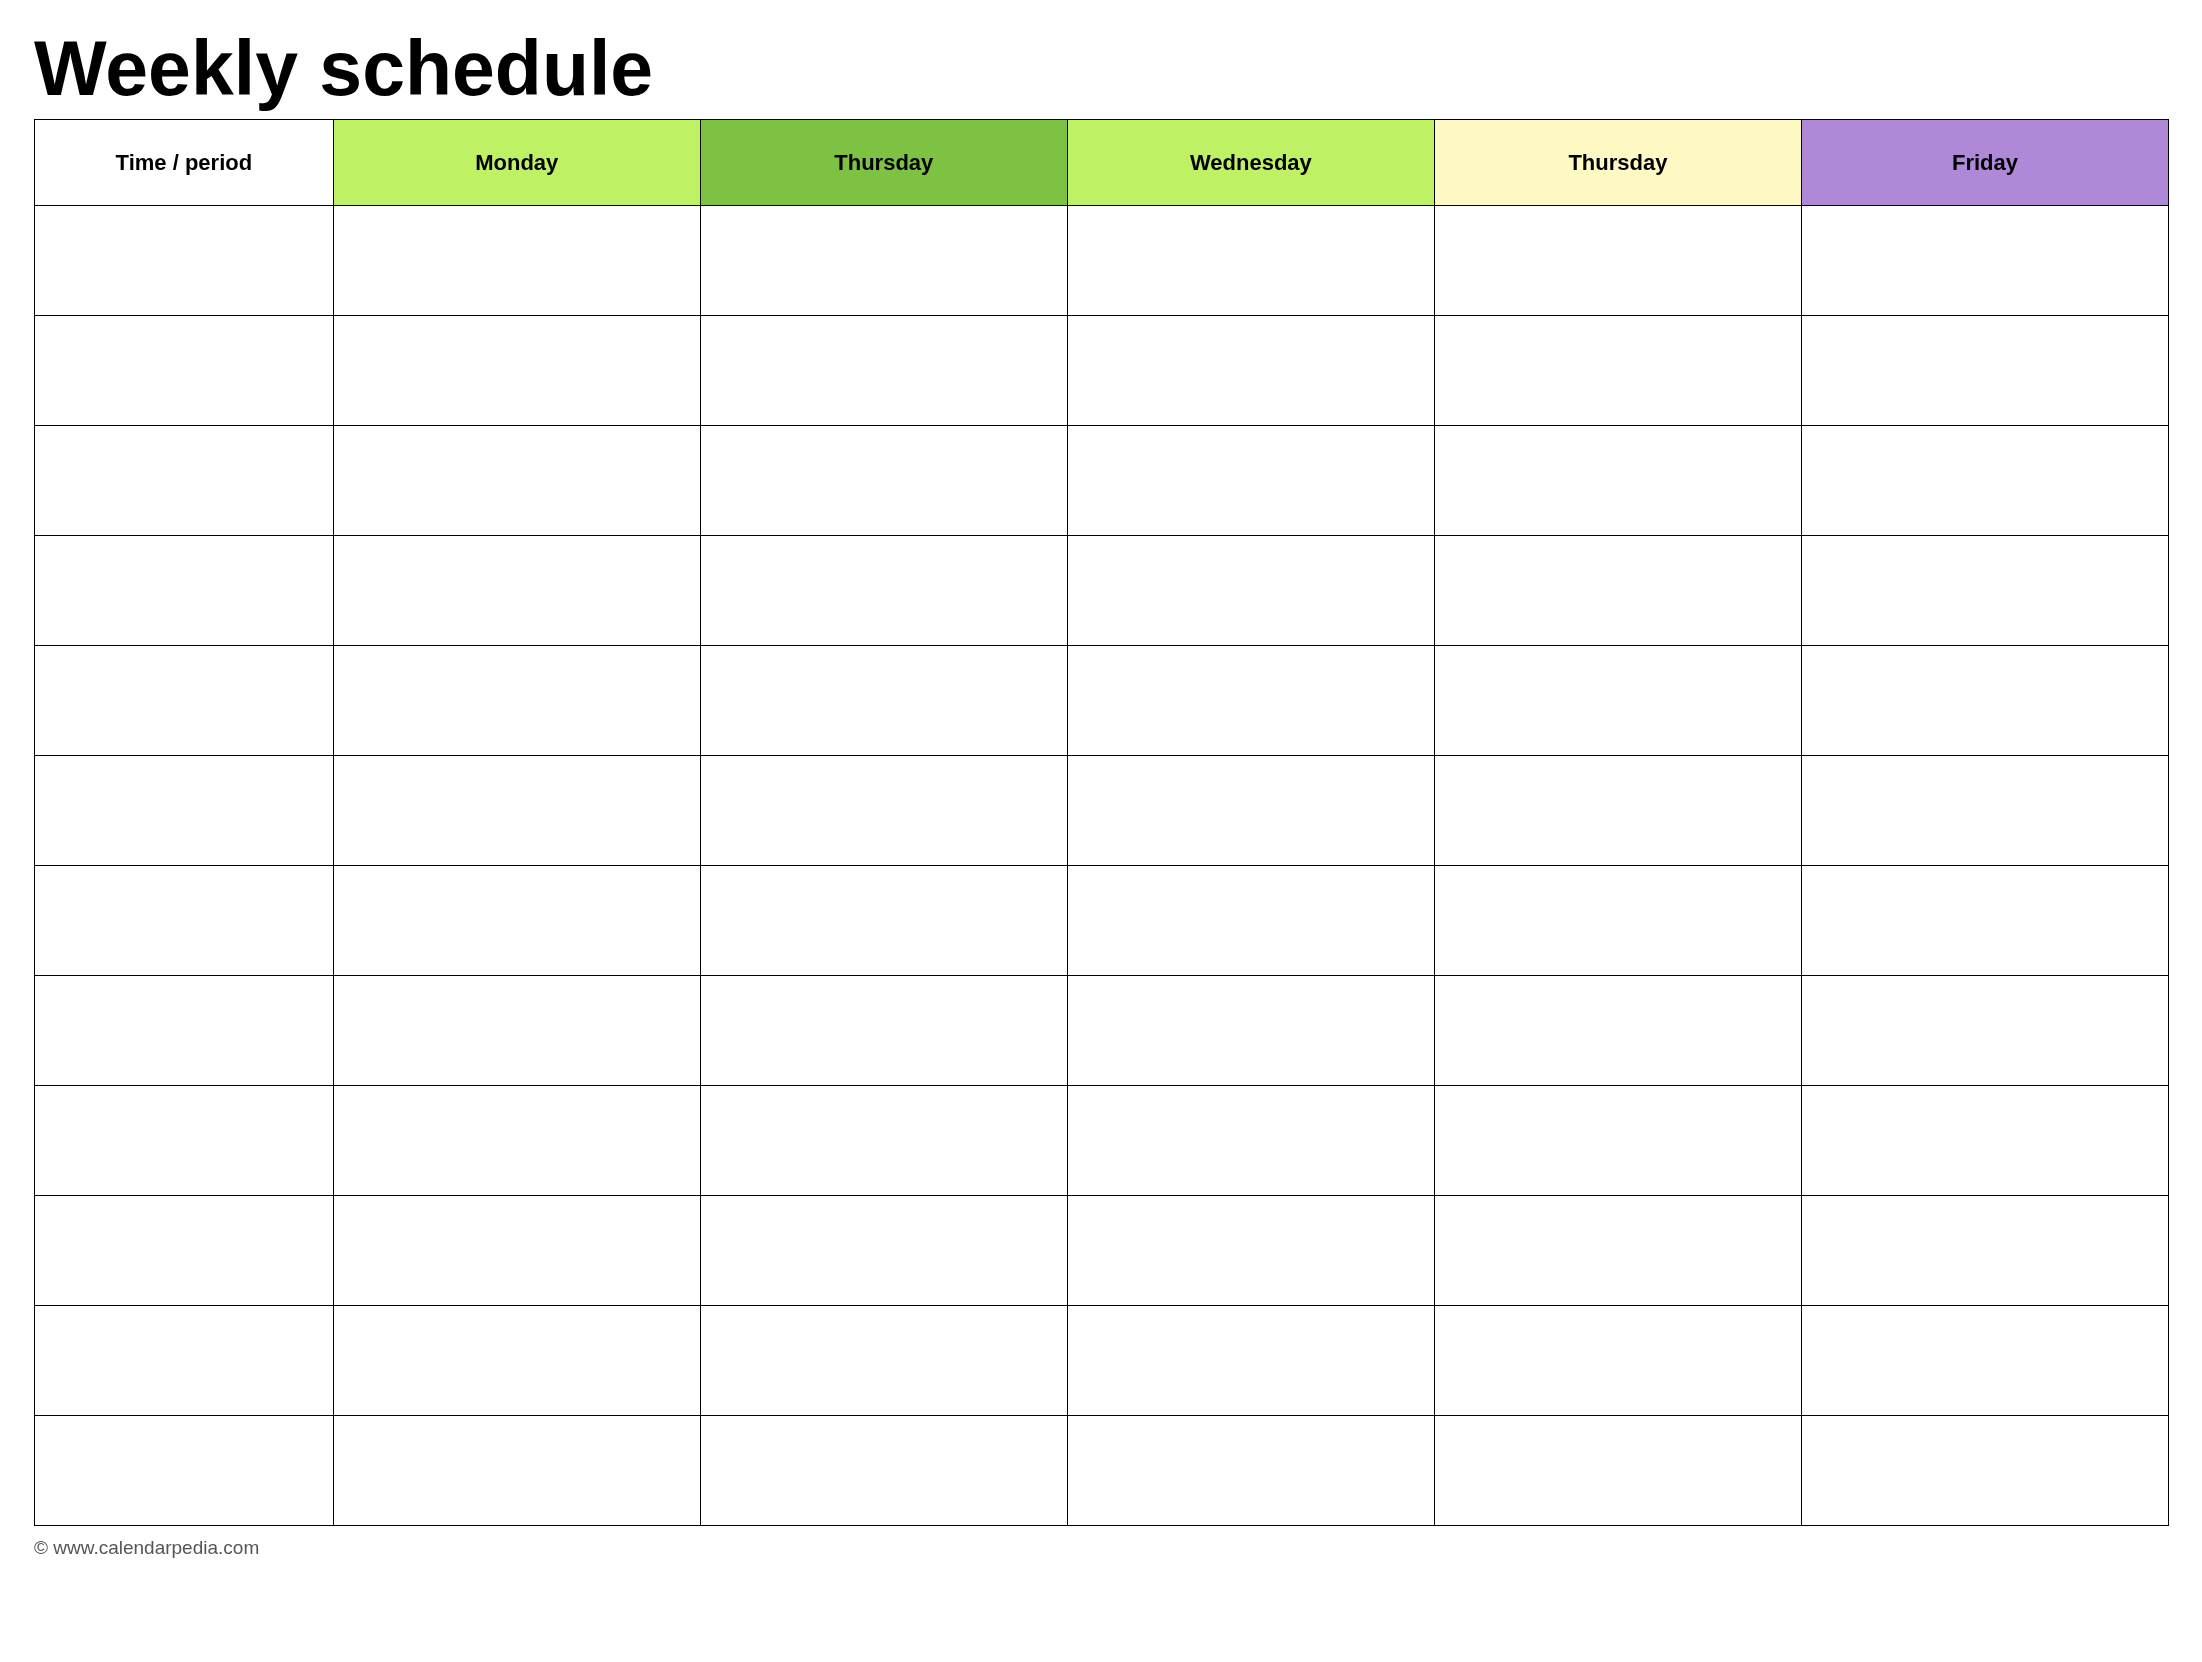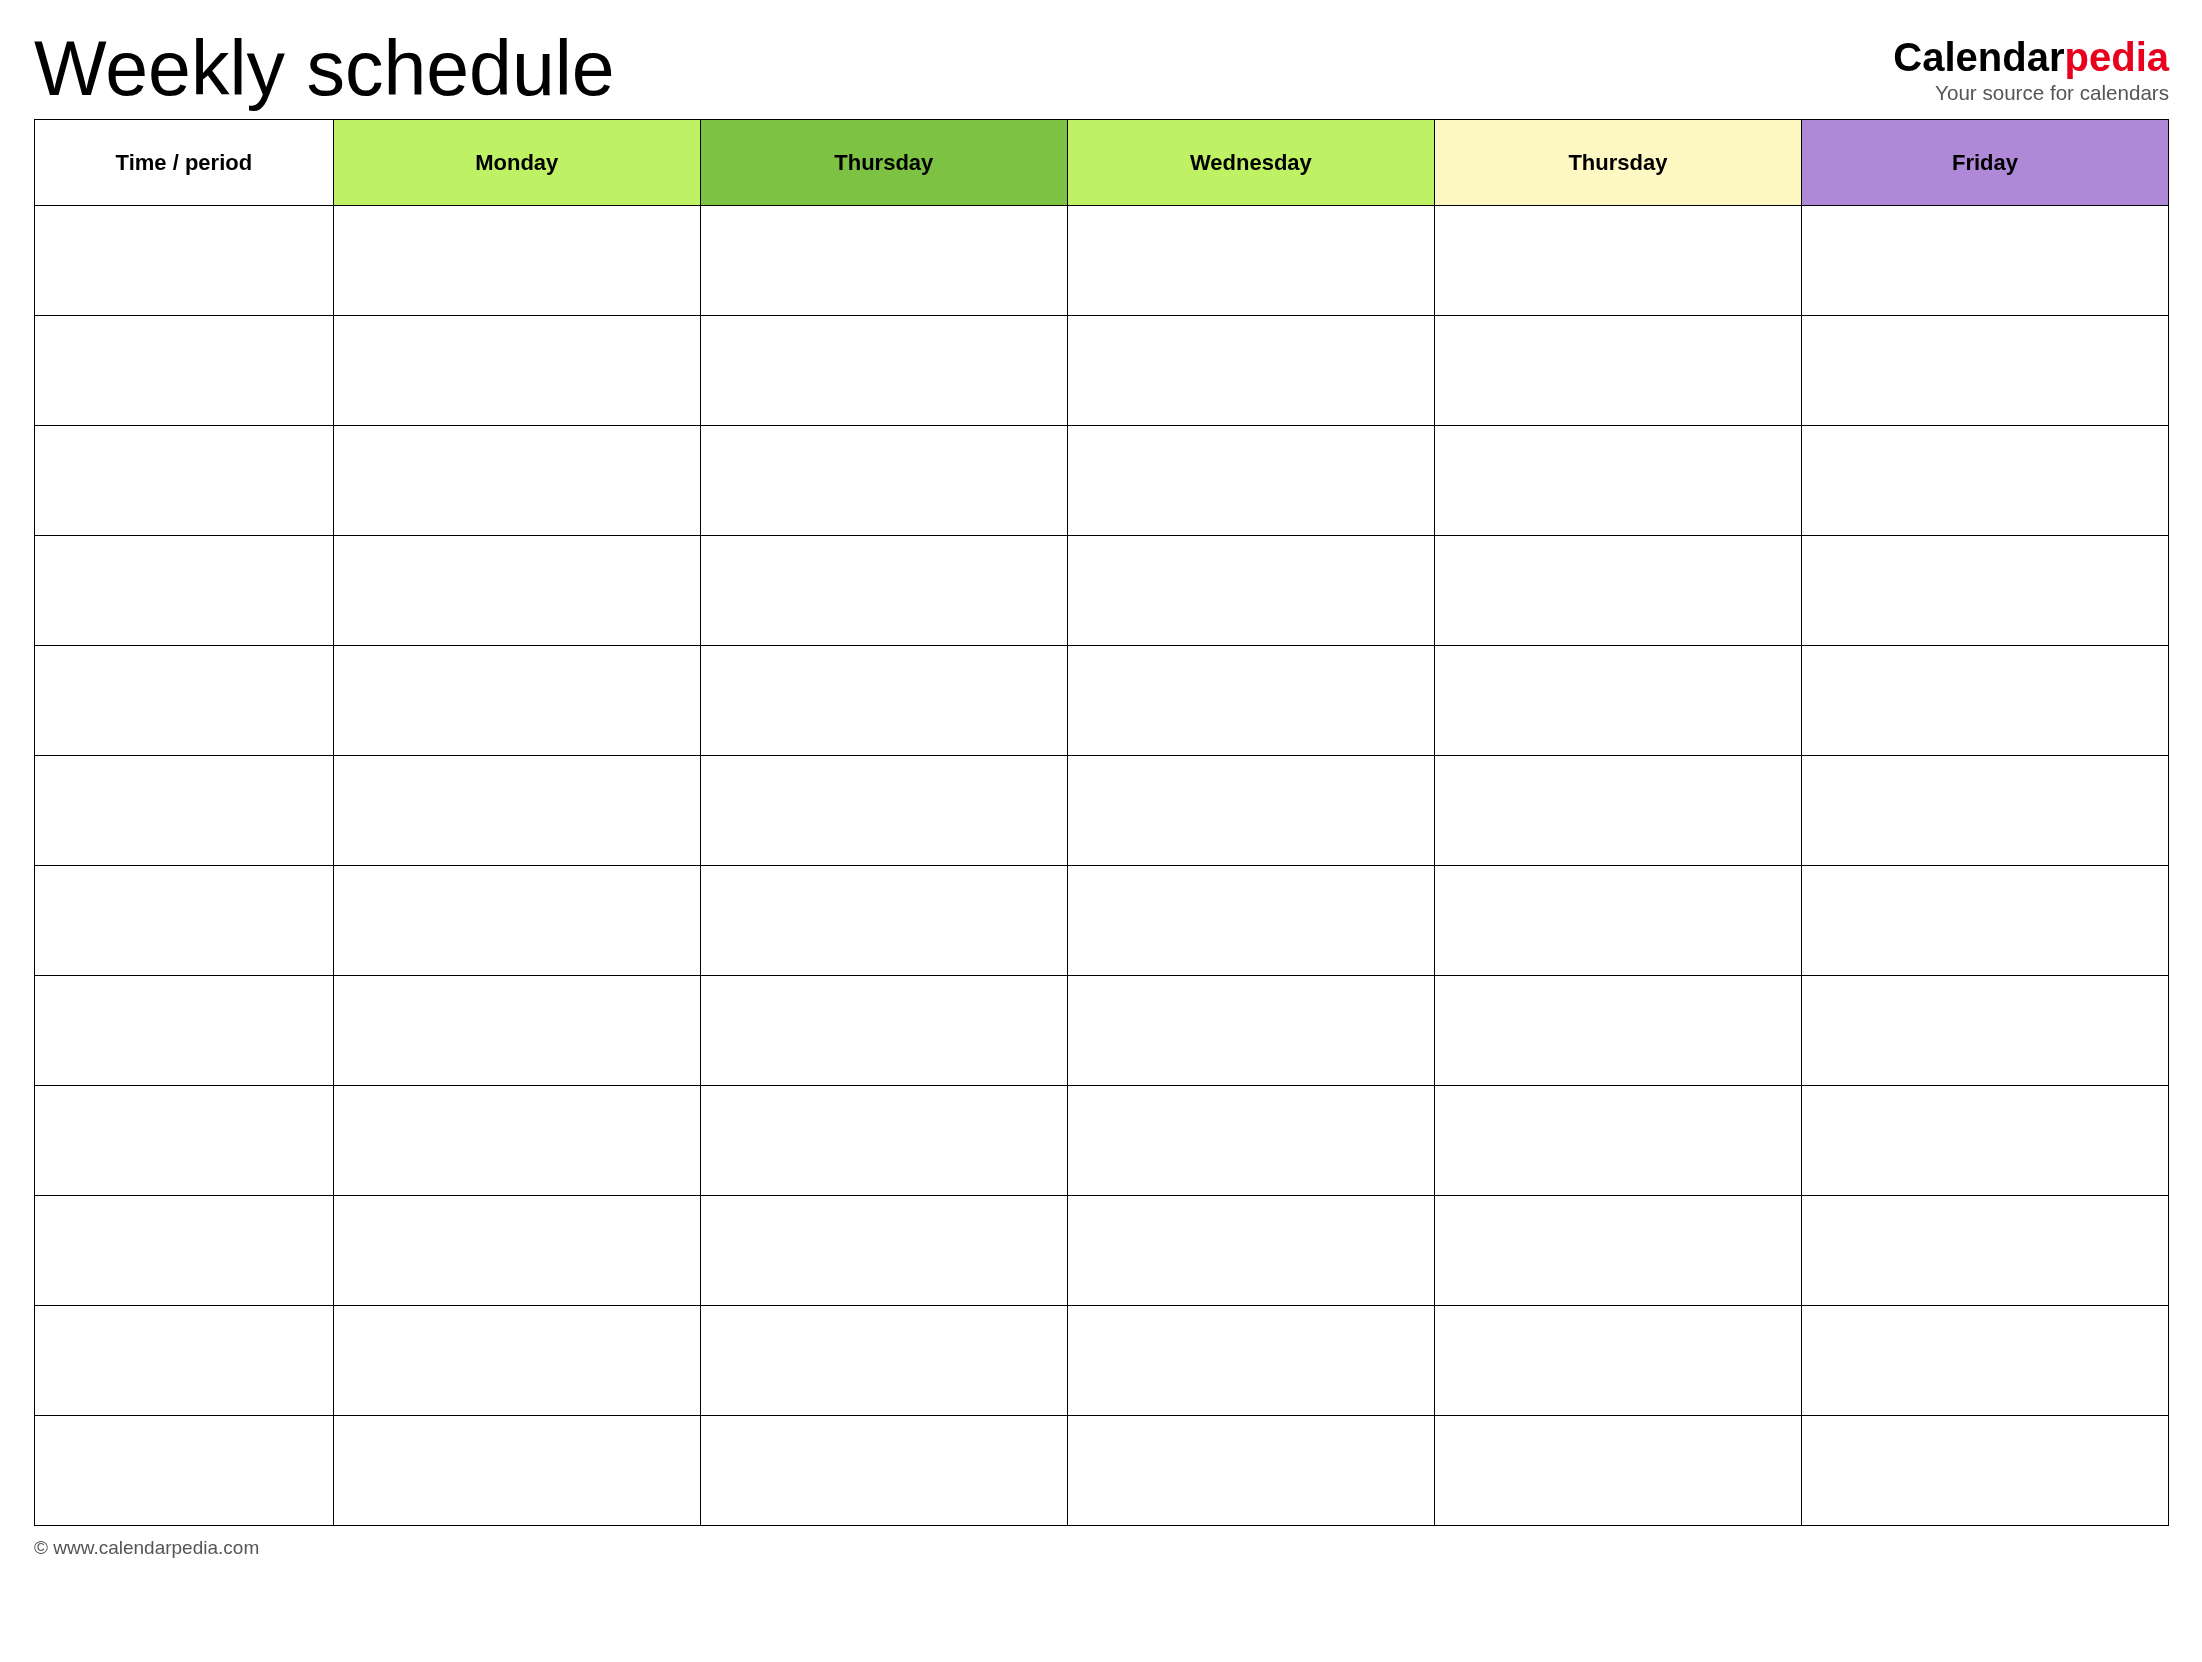--- a/index.html
+++ b/index.html
@@ -22,21 +22,21 @@
       align-items: flex-start;
       margin-bottom: 8.6px;
     }
 
     .title-area {
       flex: 1;
     }
 
     .main-title {
       font-size: 77px;
-      font-weight: normal;
+      font-weight: bold;
       color: #000000;
       line-height: 1.1;
     }
 
     .name-label {
       font-size: 33px;
       font-weight: bold;
       color: #000000;
       margin-top: 8.6px;
       margin-bottom: 17px;
@@ -139,26 +139,20 @@
       color: #555555;
     }
   </style>
 </head>
 <body>
 
 <div>
   <div class="header-section">
     <div class="title-area">
       <div class="main-title">Weekly schedule</div>
-    </div>
-    <div class="logo-area">
-      <div class="logo-text">
-        <span class="calendar">Calendar</span><span class="pedia">pedia</span>
-      </div>
-      <div class="logo-tagline">Your source for calendars</div>
     </div>
   </div>
 
   <table class="schedule-table">
     <thead>
       <tr>
         <th class="th-time">Time / period</th>
         <th class="th-monday">Monday</th>
         <th class="th-tuesday">Thursday</th>
         <th class="th-wednesday">Wednesday</th>

